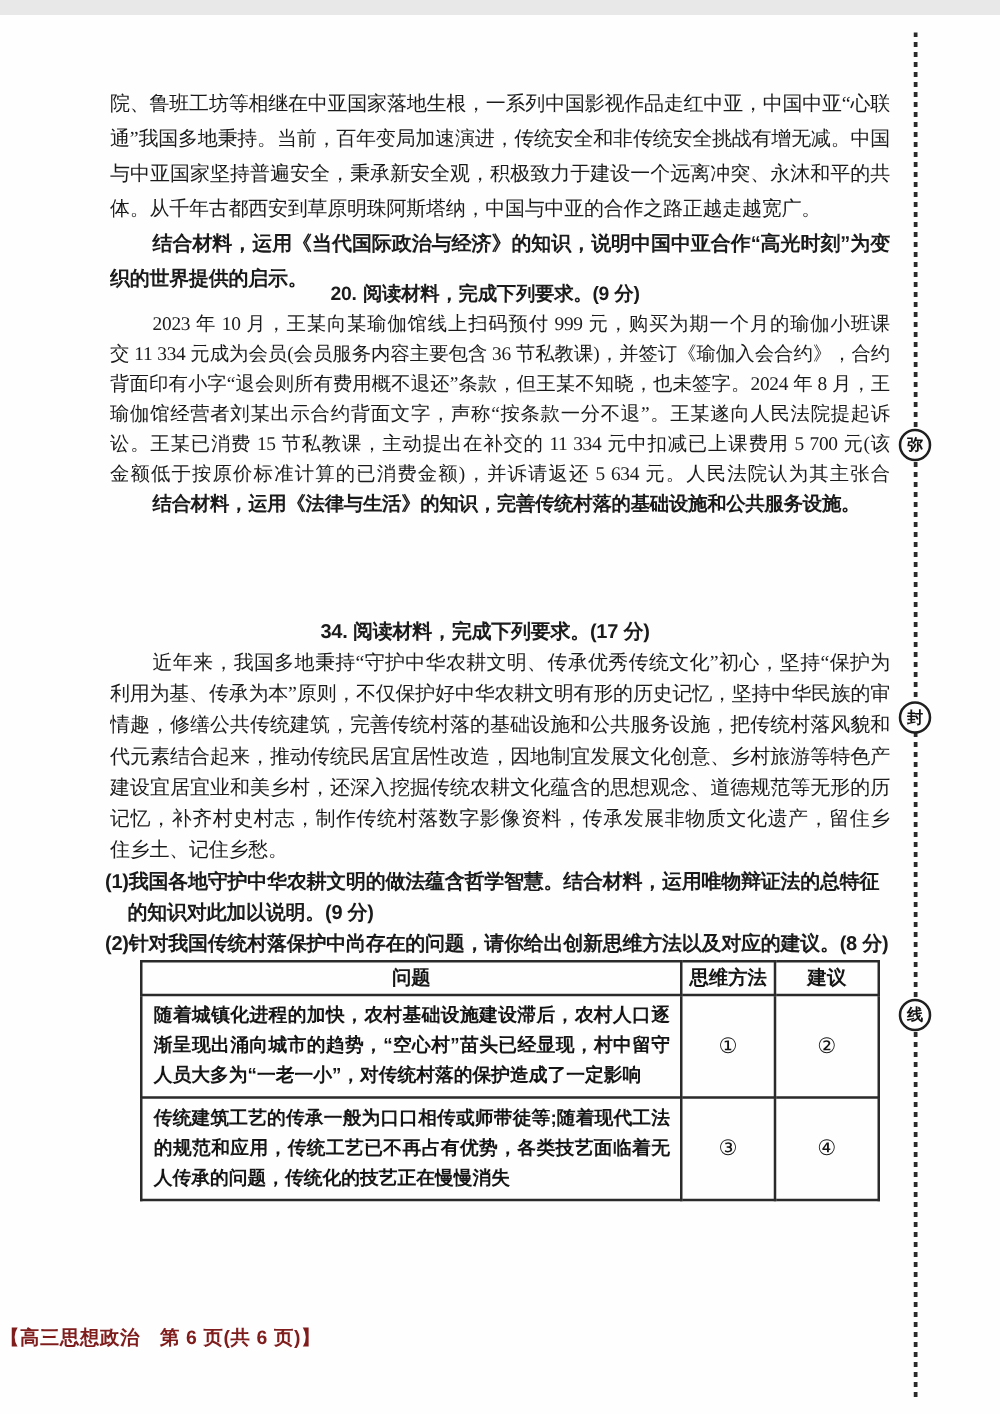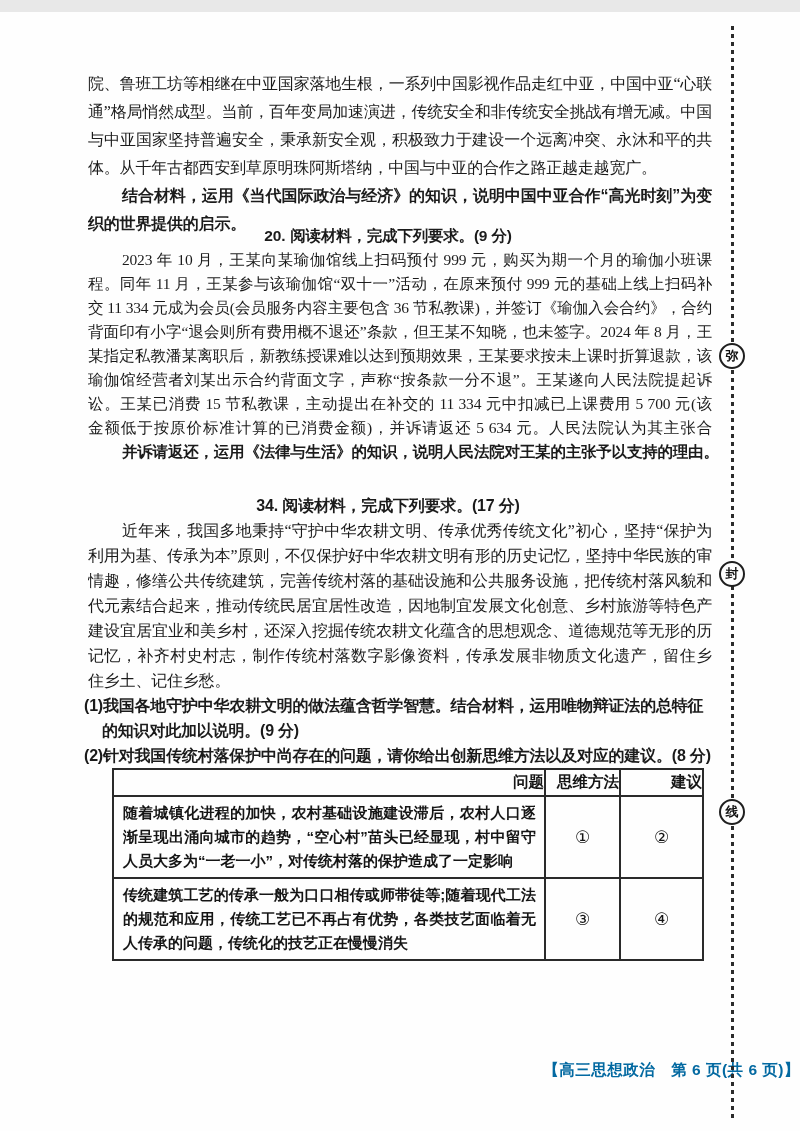--- a/index.html
+++ b/index.html
@@ -31,37 +31,37 @@
   
   .qtable {
     position:absolute; left:112px; top:756px;
     width:590px; height:182px;
     border-collapse:collapse;
     font-family:"Liberation Sans","DejaVu Sans",sans-serif;
     font-size:15px; font-weight:600; color:#151515;
     table-layout:fixed;
   }
   .qtable td, .qtable th { border:2px solid #2a2a2a; vertical-align:middle; }
-  .qtable th { height:27px; text-align:right; font-weight:700; font-size:15.5px; }
+  .qtable th { height:27px; text-align:center; font-weight:700; font-size:15.5px; }
   .col-problem { width:432px; }
   .col-method  { width:75px;  }
   .col-advice  { width:83px;  }
   .qtable td.problem {
     padding:4px 8px 4px 9px;
     font-size:15px; line-height:24px; text-align:justify;
   }
   .qtable tr.r1 td { height:78px; }
   .qtable tr.r2 td { height:77px; }
   .qtable td.mark { text-align:center; font-size:17px; font-weight:400; }
   
   .footer {
     position:absolute; left:0; top:1048px; width:800px;
-    text-align:right;
+    text-align:left;
     font-family:"Liberation Sans","DejaVu Sans",sans-serif;
-    font-size:15.5px; font-weight:700; color:#0369a1;
+    font-size:15.5px; font-weight:700; color:#7f1d1d;
     letter-spacing:0.5px;
   }
   
   .seal-line {
     position:absolute; left:731px; top:14px;
     width:2.5px; height:1093px;
     background:repeating-linear-gradient(180deg,#2b2b2b 0 4px,transparent 4px 8px);
   }
   .seal-circle {
     position:absolute; left:719px;
@@ -76,41 +76,39 @@
   .seal-feng { top:549px; }
   .seal-xian { top:787px; }
 </style>
 </head>
 <body>
 
 <div class="page">
 
   <div class="sec sec1 body-ind" style="top:58px;">
     <div class="ln kai j">院、鲁班工坊等相继在中亚国家落地生根，一系列中国影视作品走红中亚，中国中亚“心联</div>
-    <div class="ln kai j">通”格局悄然成型。当前，百年变局加速演进，传统安全和非传统安全挑战有增无减。中国</div>
+    <div class="ln kai j">通”我国多地秉持。当前，百年变局加速演进，传统安全和非传统安全挑战有增无减。中国</div>
     <div class="ln kai j">与中亚国家坚持普遍安全，秉承新安全观，积极致力于建设一个远离冲突、永沐和平的共同</div>
     <div class="ln kai">体。从千年古都西安到草原明珠阿斯塔纳，中国与中亚的合作之路正越走越宽广。</div>
     <div class="ln hei j ind">结合材料，运用《当代国际政治与经济》的知识，说明中国中亚合作“高光时刻”为变乱交</div>
     <div class="ln hei">织的世界提供的启示。</div>
   </div>
 
   <div class="sec q20 body-ind" style="top:212px;">
     <div class="ln hei hang">
       <span class="qnum">20.</span>
       <span>阅读材料，完成下列要求。(9 分)</span>
     </div>
     <div class="ln kai j ind">2023 年 10 月，王某向某瑜伽馆线上扫码预付 999 元，购买为期一个月的瑜伽小班课</div>
-    <div class="ln kai j">程。同年 11 月，王某参与该瑜伽馆“双十一”活动，在原来预付 999 元的基础上线上扫码补</div>
     <div class="ln kai j">交 11 334 元成为会员(会员服务内容主要包含 36 节私教课)，并签订《瑜伽入会合约》，合约</div>
     <div class="ln kai j">背面印有小字“退会则所有费用概不退还”条款，但王某不知晓，也未签字。2024 年 8 月，王</div>
-    <div class="ln kai j">某指定私教潘某离职后，新教练授课难以达到预期效果，王某要求按未上课时折算退款，该</div>
     <div class="ln kai j">瑜伽馆经营者刘某出示合约背面文字，声称“按条款一分不退”。王某遂向人民法院提起诉</div>
     <div class="ln kai j">讼。王某已消费 15 节私教课，主动提出在补交的 11 334 元中扣减已上课费用 5 700 元(该</div>
     <div class="ln kai j">金额低于按原价标准计算的已消费金额)，并诉请返还 5 634 元。人民法院认为其主张合</div>
-    <div class="ln hei ind">并诉请返还，运用《法律与生活》的知识，说明人民法院对王某的主张予以支持的理由。</div>
+    <div class="ln hei ind">结合材料，运用《法律与生活》的知识，完善传统村落的基础设施和公共服务设施。</div>
   </div>
 
   <div class="sec q21 body-ind" style="top:481px;">
     <div class="ln hei hang">
       <span class="qnum">34.</span>
       <span>阅读材料，完成下列要求。(17 分)</span>
     </div>
     <div class="ln kai j ind">近年来，我国多地秉持“守护中华农耕文明、传承优秀传统文化”初心，坚持“保护为先、</div>
     <div class="ln kai j">利用为基、传承为本”原则，不仅保护好中华农耕文明有形的历史记忆，坚持中华民族的审美</div>
     <div class="ln kai j">情趣，修缮公共传统建筑，完善传统村落的基础设施和公共服务设施，把传统村落风貌和现</div>

